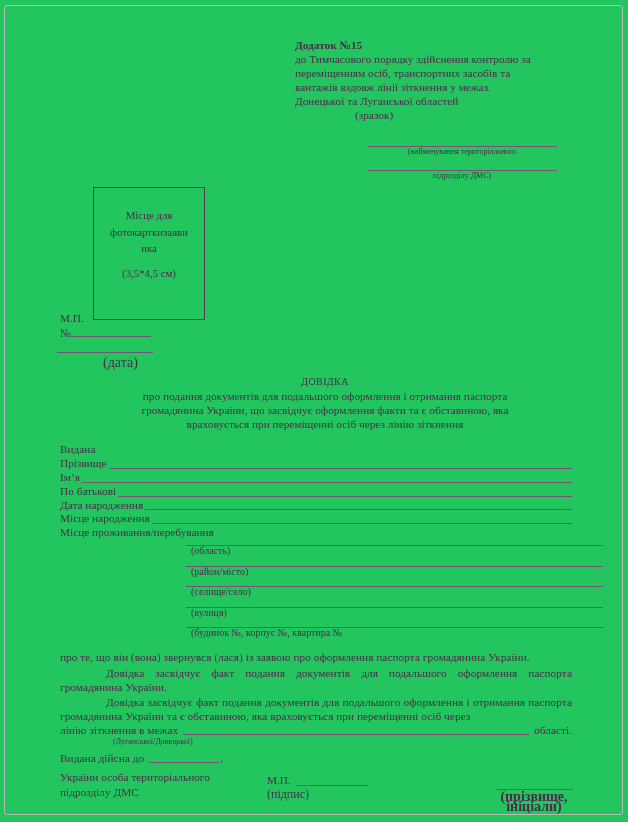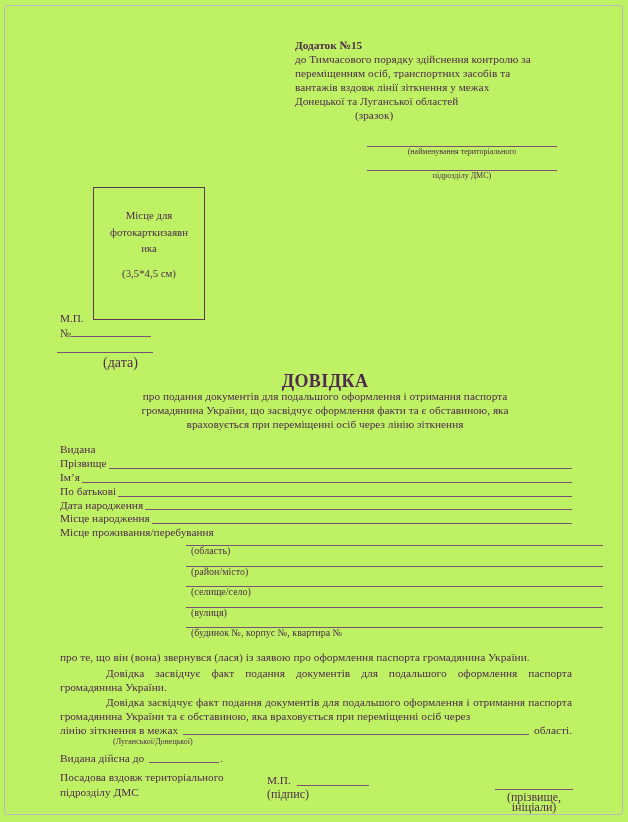--- a/index.html
+++ b/index.html
@@ -1,18 +1,18 @@
 <!DOCTYPE html>
 <html><head>
 <meta charset="utf-8">
 <style>
   html,body { margin:0; padding:0; background:#ffffff; }
   .page {
     position:relative; width:628px; height:822px;
-    background:#bef264;
+    background:#22c55e;
     font-family:"Liberation Serif","DejaVu Serif",serif;
     color:#4f2b4b;
     overflow:hidden;
   }
   .scan-border {
     position:absolute; left:4px; top:5px; right:5px; bottom:7px;
     border:1px solid #b9b9b9; border-radius:3px; pointer-events:none;
   }
 
   
@@ -35,21 +35,21 @@
 
   
   .mp-label   { position:absolute; left:60px; top:312px; font-size:11.3px; }
   .num-row    { position:absolute; left:60px; top:327px; font-size:11.3px; display:flex; }
   .num-line   { width:80px; border-bottom:1px solid #7a5173; margin-bottom:2px; }
   .date-line  { position:absolute; left:57px; top:341px; width:96px; height:11px; border-bottom:1px solid #7a5173; }
   .date-caption { position:absolute; left:59px; top:355px; font-size:14px;margin-left:44px; }
 
   
   .title-block { position:absolute; left:60px; top:374px; width:530px; text-align:center; }
-  .doc-title { font-size:18px; font-weight:bold; line-height:15px; letter-spacing:.4px; }
+  .doc-title { font-size:10px; font-weight:normal; line-height:15px; letter-spacing:.4px; }
   .doc-sub   { font-size:11.3px; font-weight:normal; line-height:14px; }
 
   
   .fields-block { position:absolute; left:60px; top:443px; width:512px; font-size:11.3px; }
   .field-row { display:flex; height:13.9px; line-height:13.9px; }
   .field-fill { flex:1; border-bottom:1px solid #7a5173; margin:0 0 2px 2px; }
 
   
   .address-block { position:absolute; left:186px; top:538px; width:417px; }
   .addr-item { margin-bottom:2.5px; }
@@ -68,21 +68,21 @@
   .valid-line { width:70px; border-bottom:1px solid #7a5173; margin:0 1px 2px 5px; }
 
   
   .official-block { position:absolute; left:60px; top:770px; font-size:11.3px; line-height:15px; }
   .mp-group { position:absolute; left:267px; top:774px; font-size:11.3px; }
   .mp-row { display:flex; line-height:13px; }
   .mp-line { width:72px; border-bottom:1px solid #7a5173; margin-left:6px; margin-bottom:1px; }
   .mp-caption { font-size:12px; line-height:10px; margin-top:2px; }
   .name-group { position:absolute; left:495px; top:779px; width:78px; text-align:center; }
   .name-line { height:10px; border-bottom:1px solid #7a5173; }
-  .name-caption { font-size:12px; line-height:10px; margin-top:2px; }
+  .name-caption { font-size:14px; line-height:10px; margin-top:2px;font-weight:bold; }
 </style>
 </head>
 <body>
 
 <div class="page">
   <div class="scan-border"></div>
 
   <div class="header-block">
     <div class="bold">Додаток №15</div>
     <div>до Тимчасового порядку здійснення контролю за</div>
@@ -184,21 +184,21 @@
     </div>
     <div class="blank-caption">(Луганської/Донецької)</div>
     <div class="valid-row">
       <span>Видана дійсна до</span>
       <span class="valid-line"></span>
       <span>.</span>
     </div>
   </div>
 
   <div class="official-block">
-    <div>Посадова вздовж територіального</div>
+    <div>України особа територіального</div>
     <div>підрозділу ДМС</div>
   </div>
   <div class="mp-group">
     <div class="mp-row">
       <span>М.П.</span>
       <span class="mp-line"></span>
     </div>
     <div class="mp-caption">(підпис)</div>
   </div>
   <div class="name-group">

